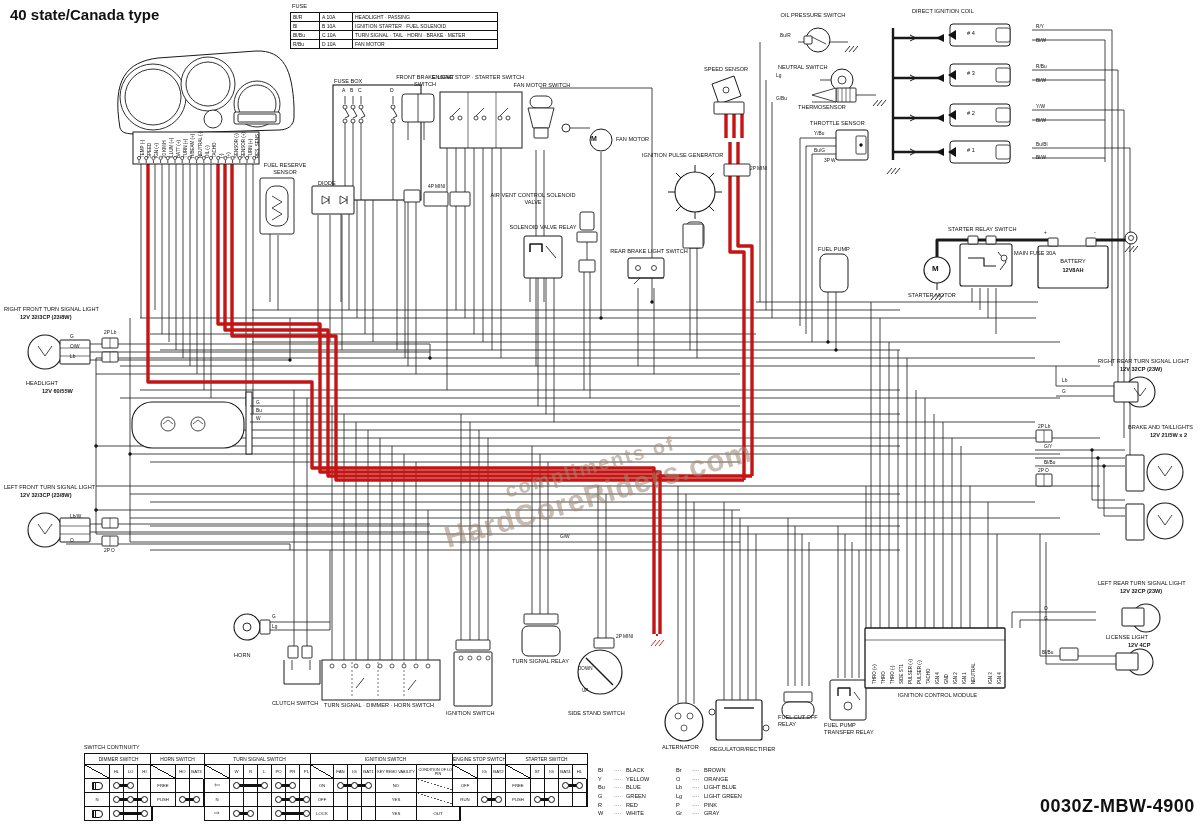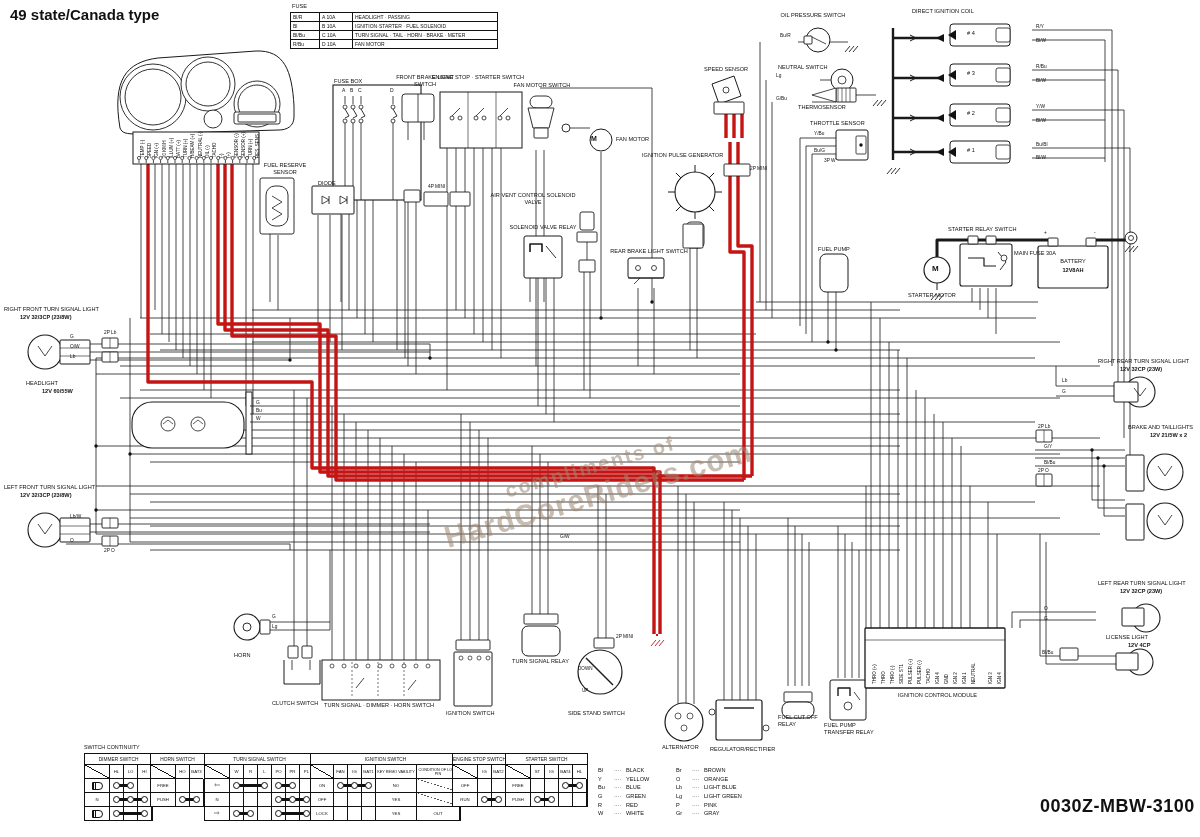--- a/index.html
+++ b/index.html
@@ -558,21 +558,21 @@
       <rect x="1036" y="474" width="16" height="12" rx="1" fill="#fff" stroke="#1a1a1a" stroke-width="0.9"></rect>
       <rect x="1060" y="648" width="18" height="12" rx="1" fill="#fff" stroke="#1a1a1a" stroke-width="0.9"></rect>
       <line x1="110" y1="338" x2="110" y2="348" stroke="#1a1a1a" stroke-width="0.6"></line>
       <line x1="110" y1="352" x2="110" y2="362" stroke="#1a1a1a" stroke-width="0.6"></line>
       <line x1="110" y1="518" x2="110" y2="528" stroke="#1a1a1a" stroke-width="0.6"></line>
       <line x1="110" y1="536" x2="110" y2="546" stroke="#1a1a1a" stroke-width="0.6"></line>
       <line x1="1044" y1="430" x2="1044" y2="442" stroke="#1a1a1a" stroke-width="0.6"></line>
       <line x1="1044" y1="474" x2="1044" y2="486" stroke="#1a1a1a" stroke-width="0.6"></line>
     </svg>
 
-  <div class="title">49 state/Canada type</div>
+  <div class="title">40 state/Canada type</div>
   <div class="fusecap">FUSE</div>
   <div class="fusepanel" id="fusepanel">
       <div class="fp-row">
         <div class="fp-cell" style="width: 24px;">Bl/R</div>
         <div class="fp-cell" style="width: 28px;">A 10A</div>
         <div class="fp-cell" style="width: 140px;">HEADLIGHT · PASSING</div>
       </div>
       <div class="fp-row">
         <div class="fp-cell" style="width: 24px;">Bl</div>
         <div class="fp-cell" style="width: 28px;">B 10A</div>
@@ -1044,14 +1044,14 @@
           <span>GRAY</span>
         </div>
       </div>
     </div>
 
   <div class="wm">
     <div class="l1">compliments of</div>
     <div class="l2">HardCoreRiders.com</div>
   </div>
 
-  <div class="part">0030Z-MBW-3100</div>
+  <div class="part">0030Z-MBW-4900</div>
 </div>
 
 </body></html>

